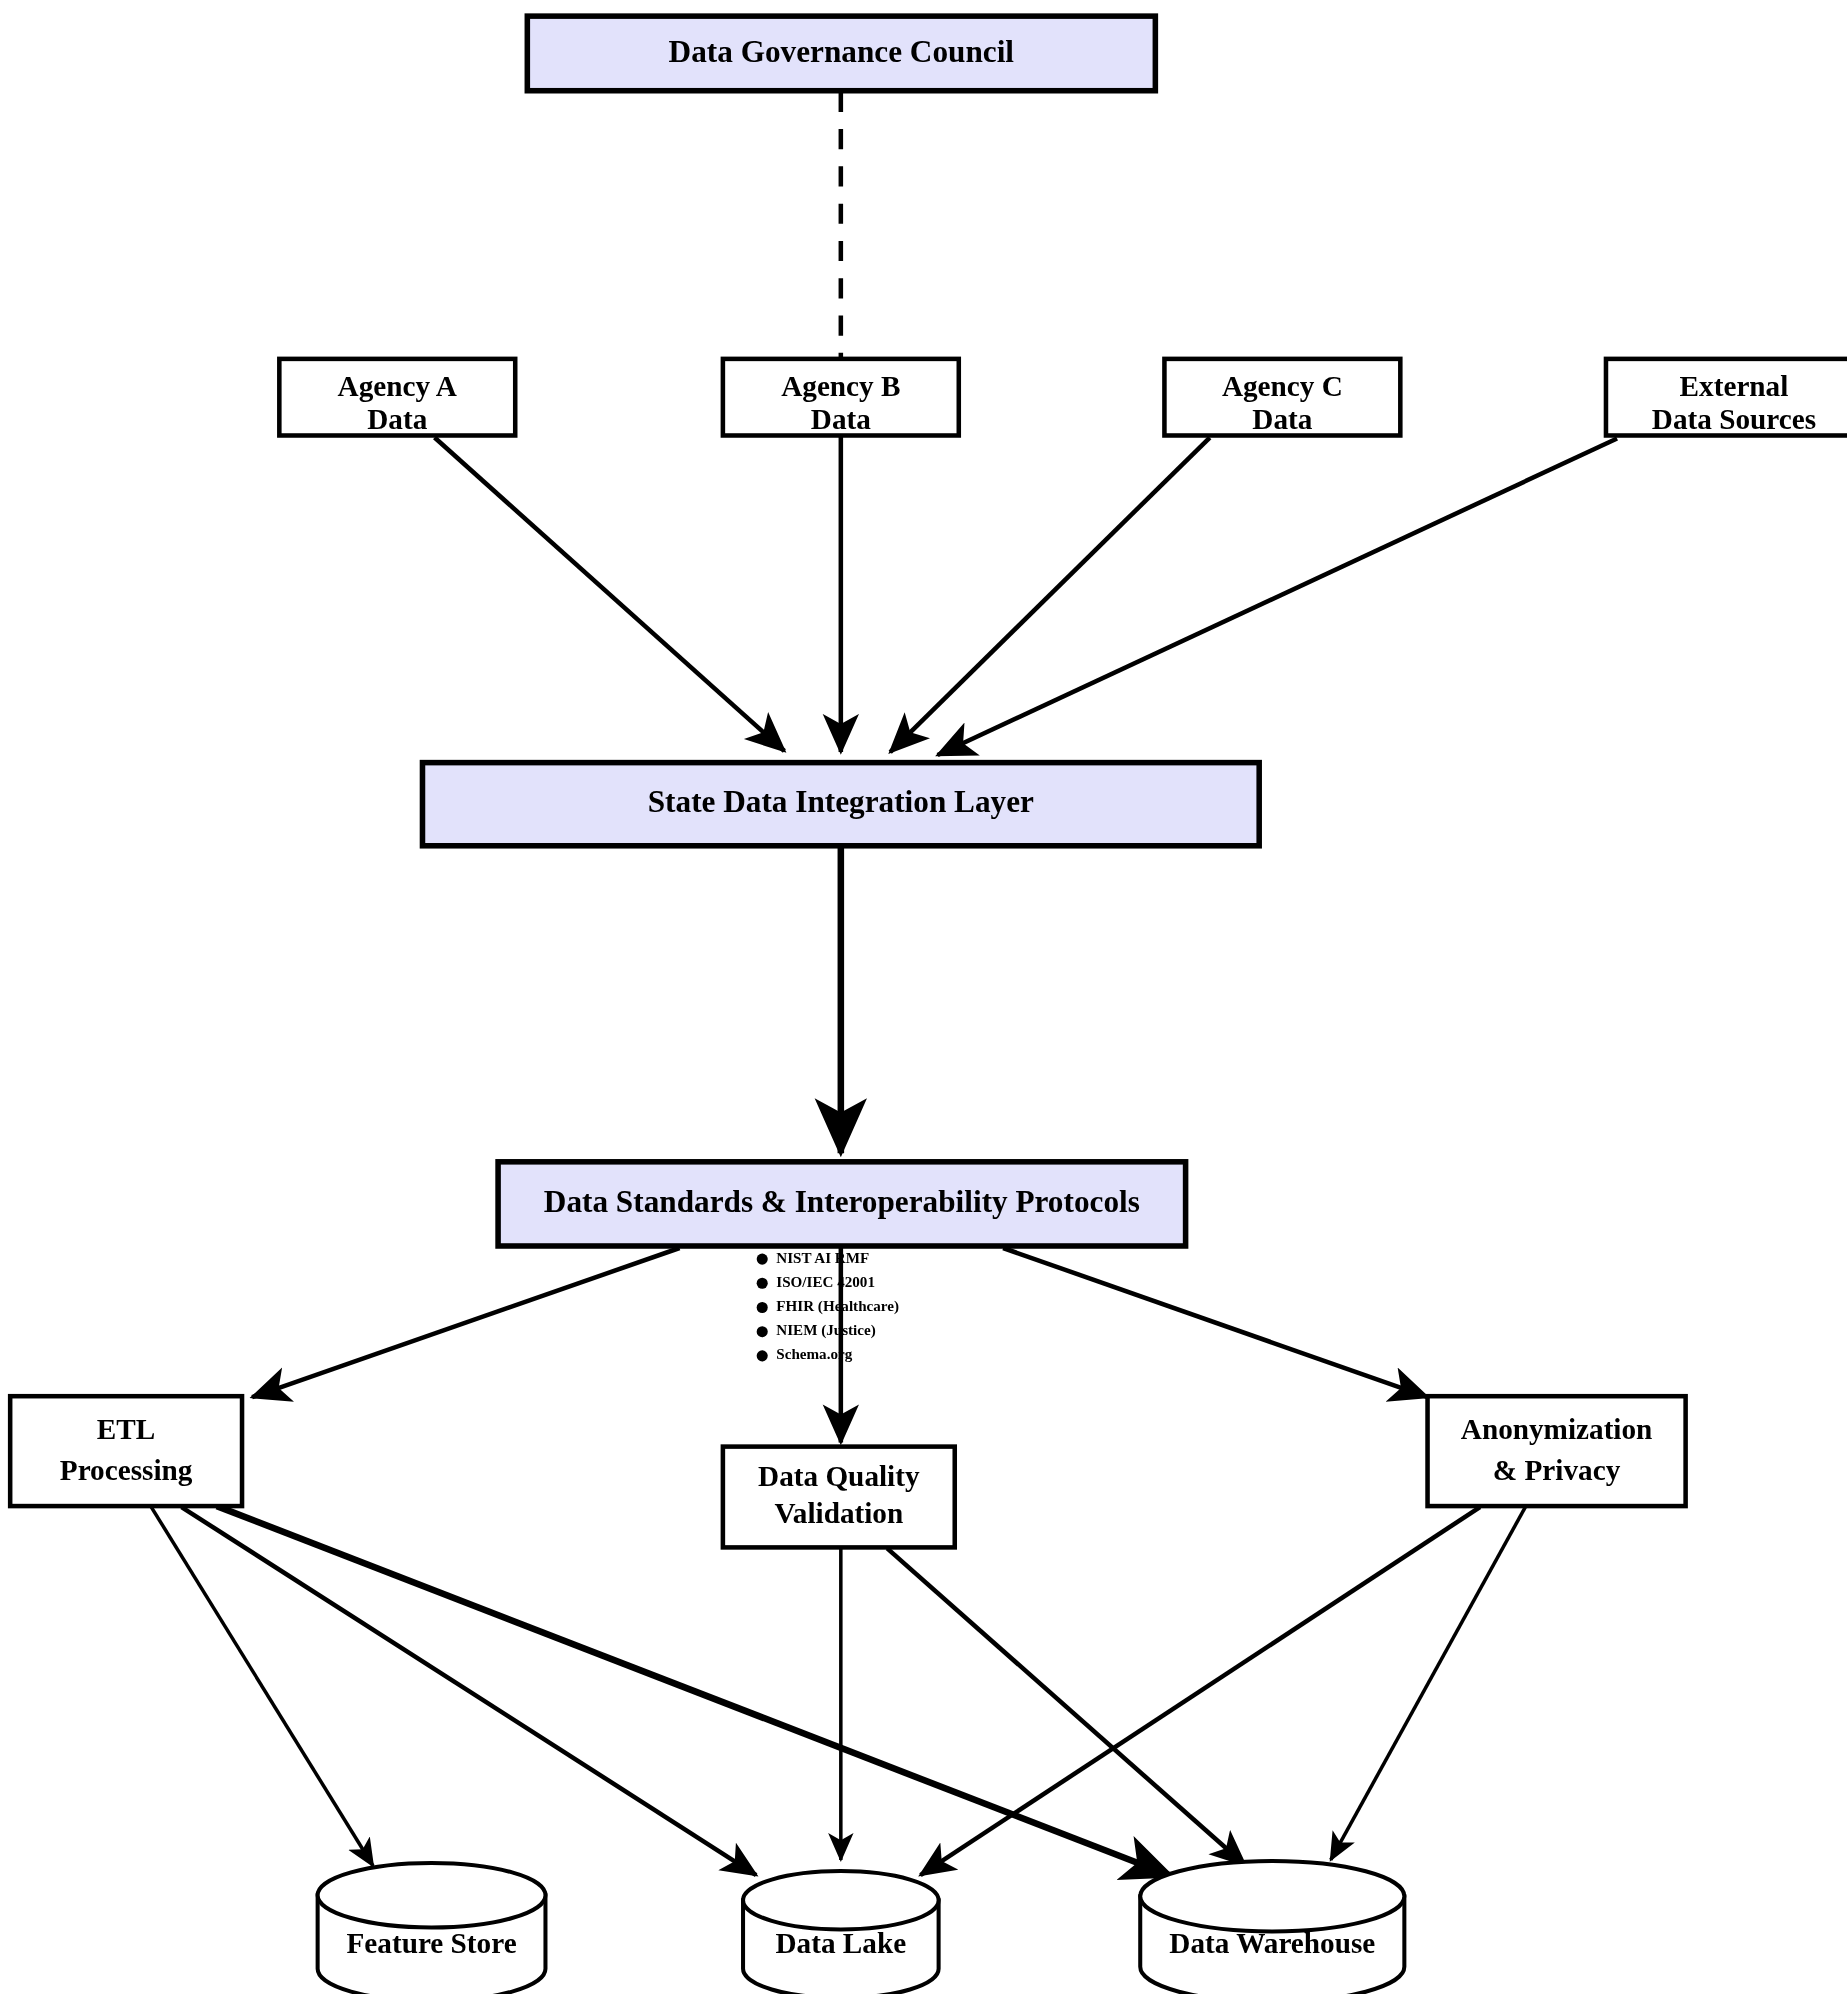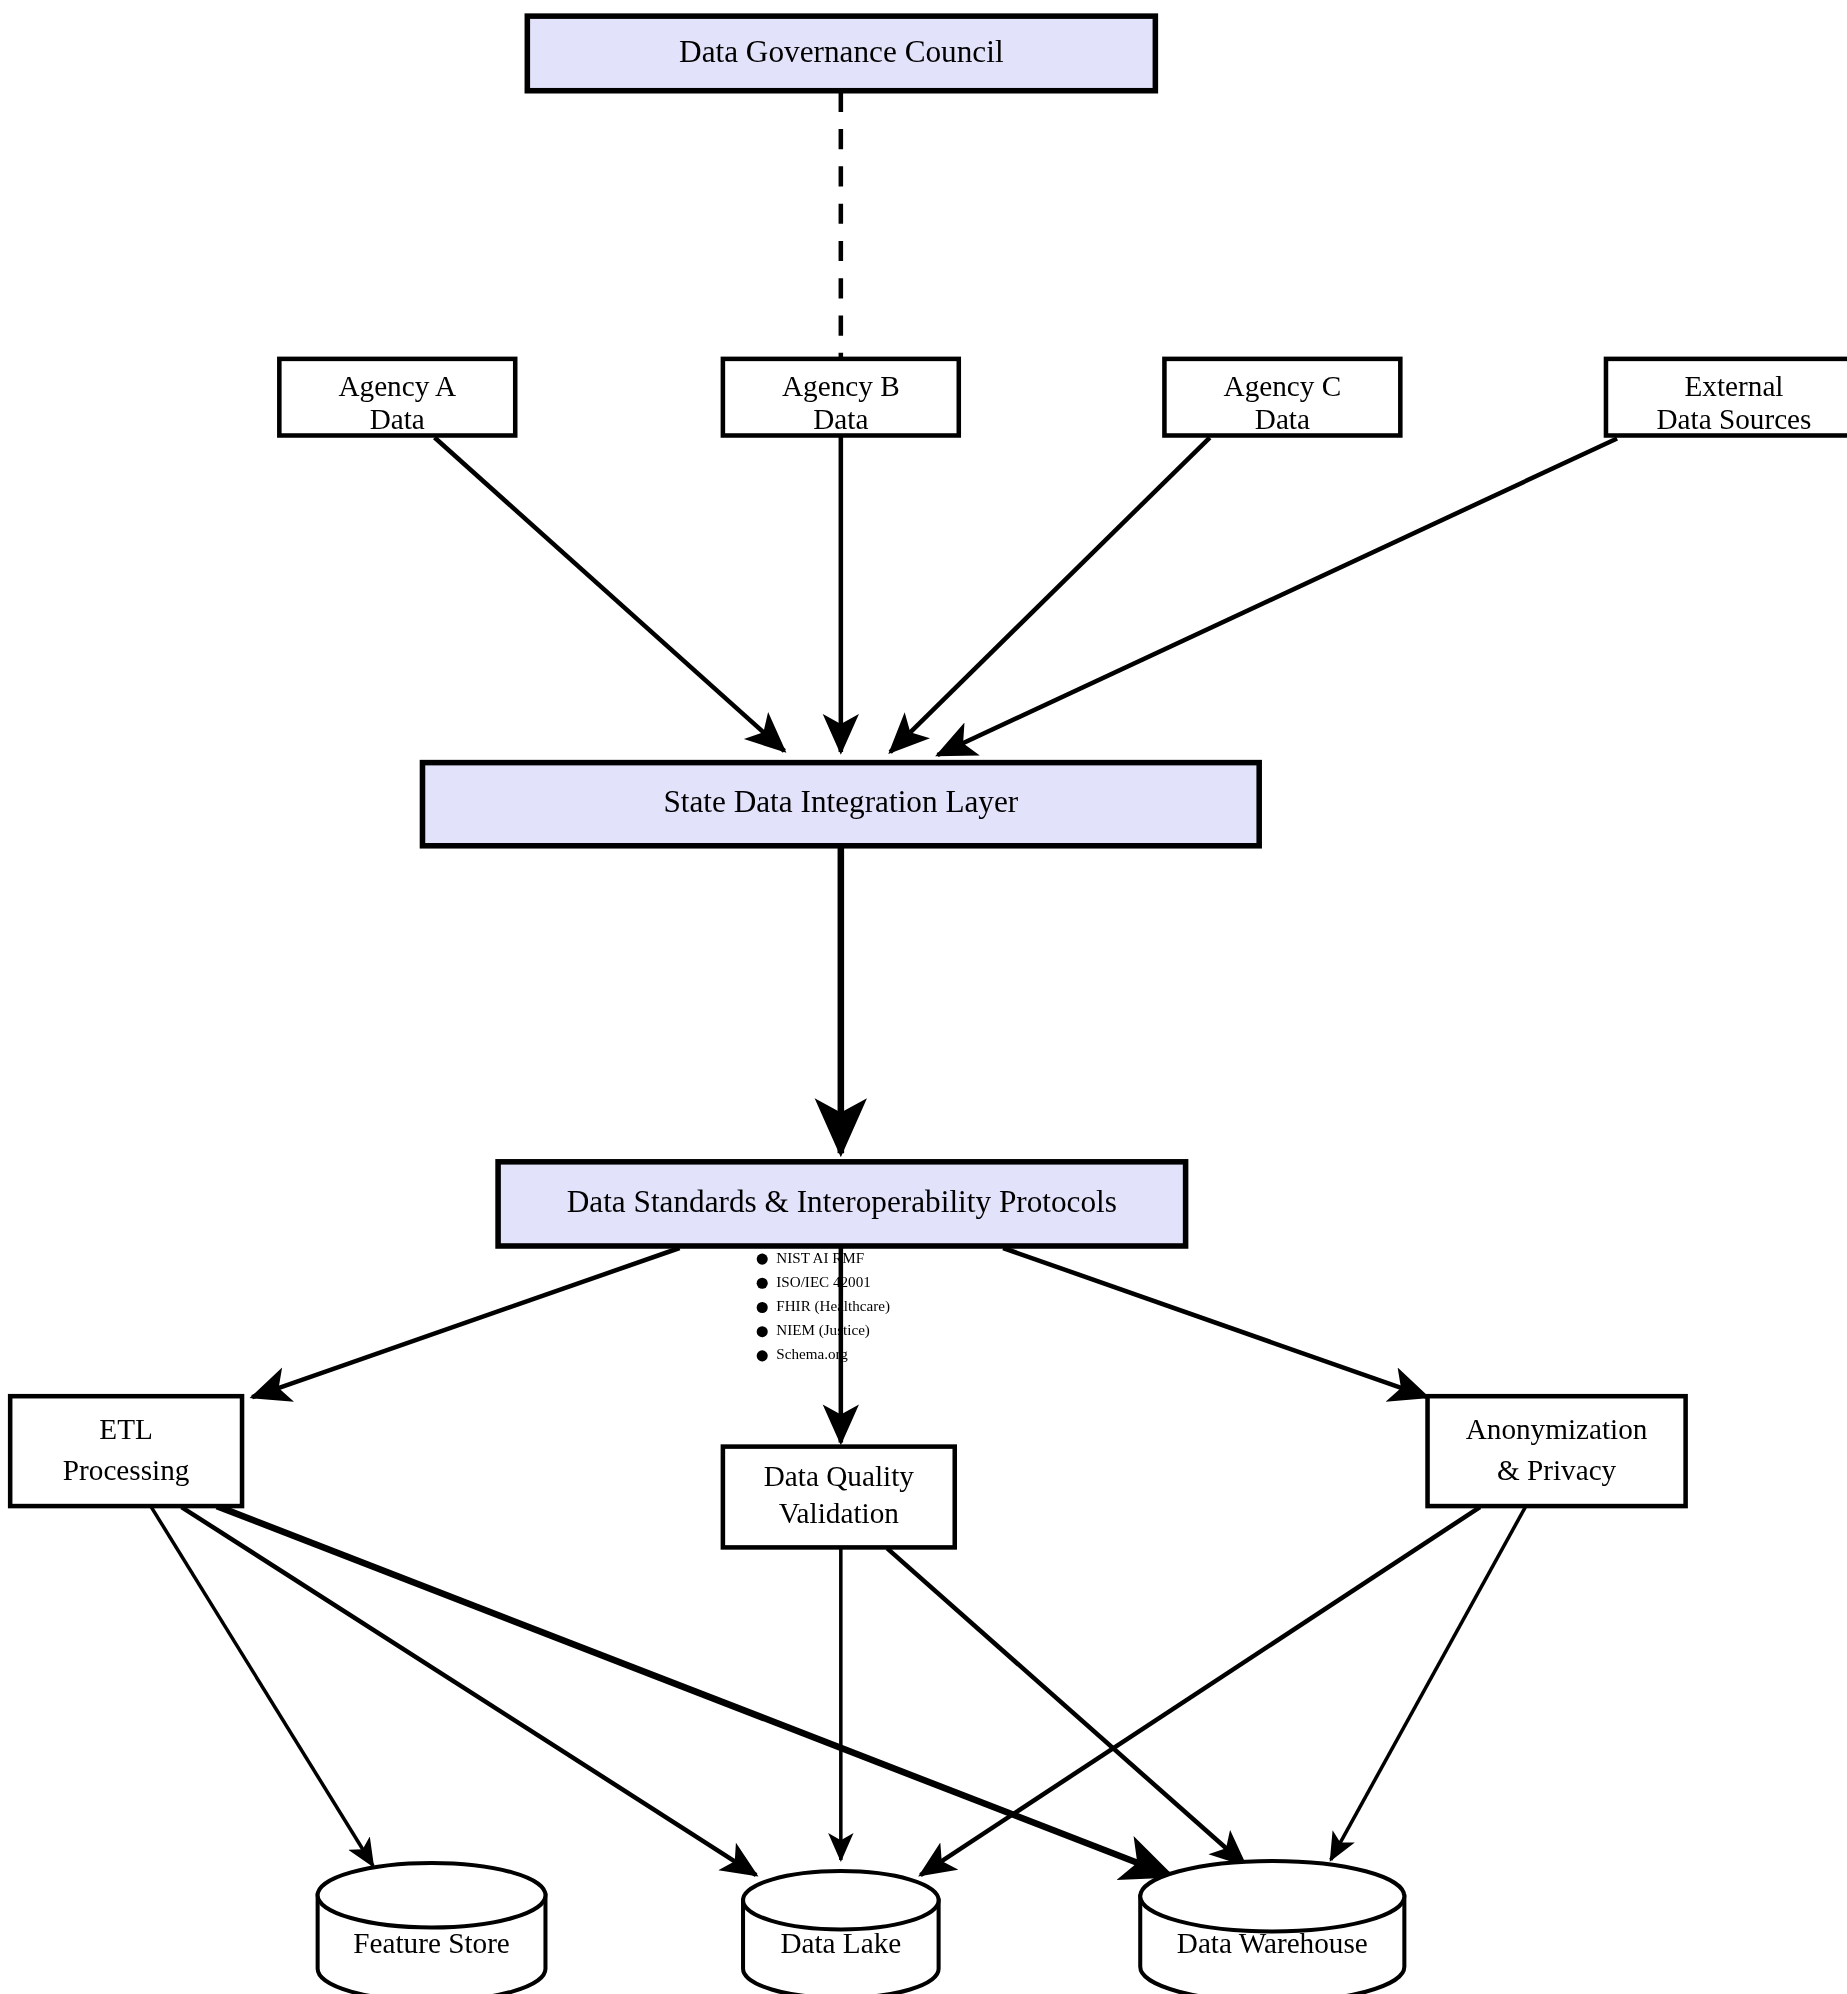--- a/index.html
+++ b/index.html
@@ -1,17 +1,17 @@
 <!DOCTYPE html>
 <html style="font-size:8px"><head>
 <meta charset="utf-8">
 <style>
   html,body{margin:0;padding:0;background:#ffffff;}
   body{width:1848px;height:1995px;font-family:"Liberation Serif","DejaVu Serif",serif;}
-  #diagram-root{position:relative;width:1848px;height:1995px;overflow:hidden;background:#fff;}
+  #diagram-root{position:relative;width:1848px;height:1995px;overflow:hidden;background:#fff;font-weight:bold;}
   svg.canvas{position:absolute;top:0;left:0;width:1848px;height:1995px;display:block;}
   .node-label{font-family:"Liberation Serif","DejaVu Serif",serif;fill:#000;text-anchor:middle;dominant-baseline:middle;}
   .lbl-lg{font-size:62px;}
   .lbl-md{font-size:58px;}
   .bullet-txt{font-family:"Liberation Serif","DejaVu Serif",serif;font-size:30px;fill:#000;dominant-baseline:middle;}
   .edge{fill:none;stroke:#000;}
   .edge-thin{stroke-width:7;}
   .edge-med{stroke-width:9;}
   .edge-thick{stroke-width:13;}
   .edge-dash{stroke-width:9;stroke-dasharray:40 34;}

